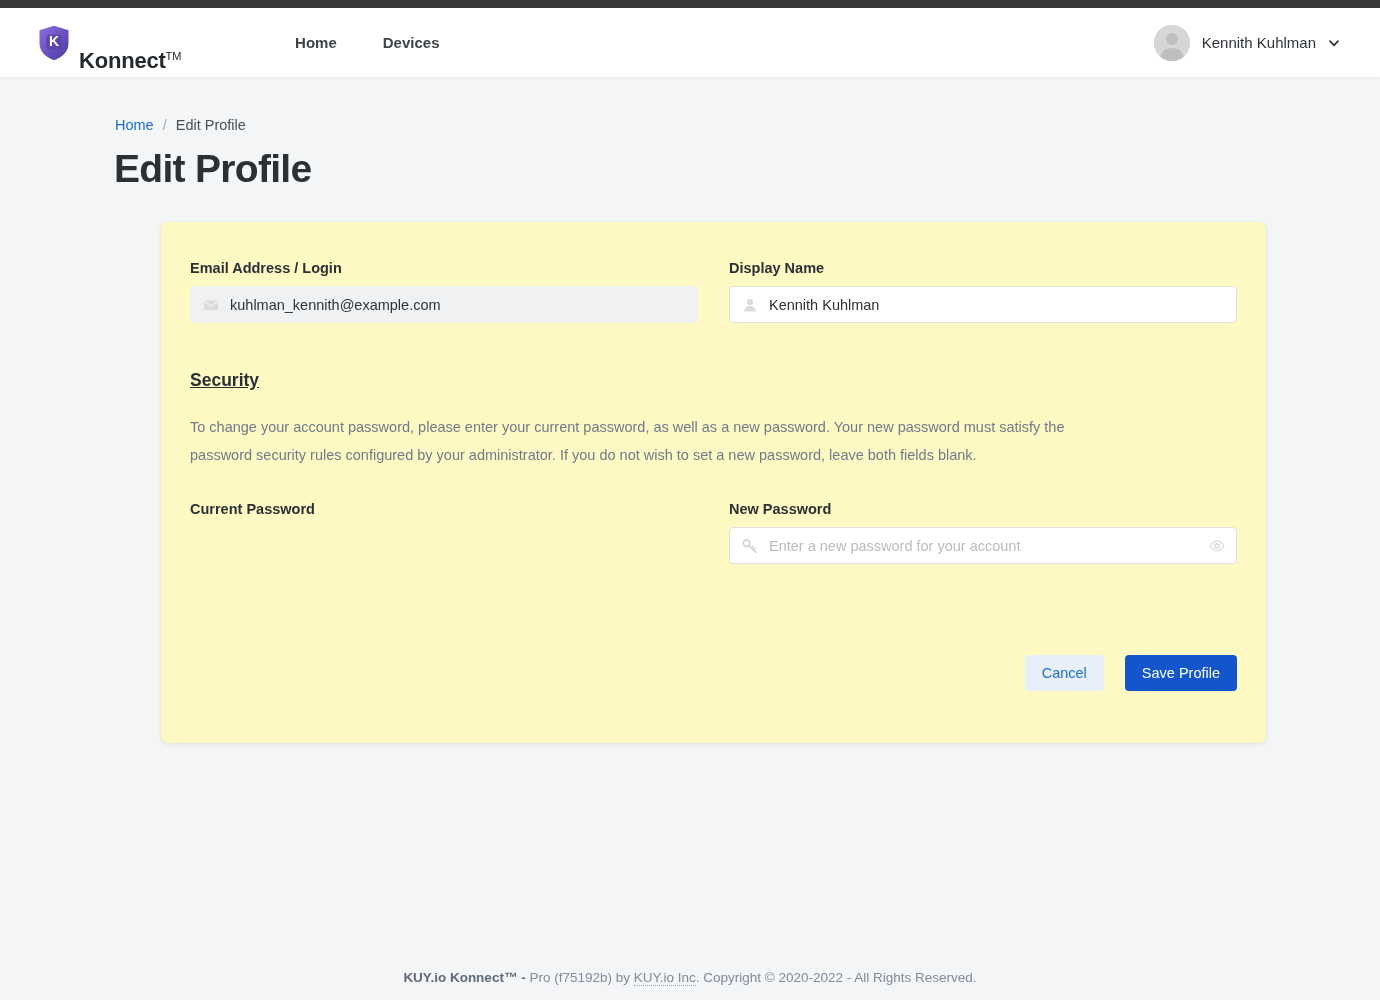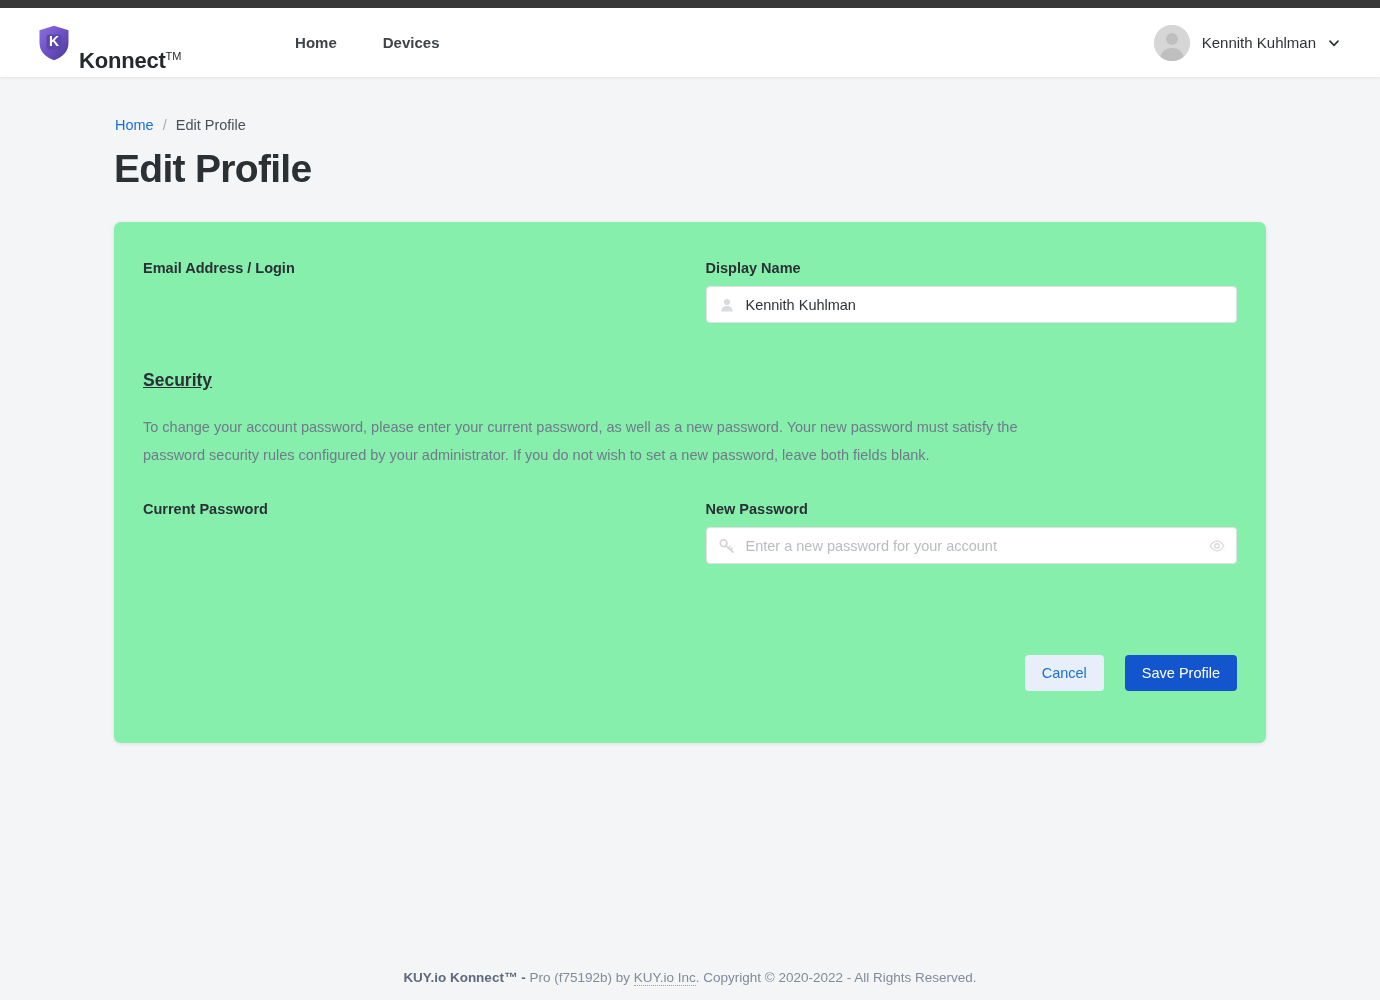--- a/index.html
+++ b/index.html
@@ -123,25 +123,26 @@
   .page-title {
     font-size: 39px;
     font-weight: bold;
     color: #2b3035;
     letter-spacing: -0.7px;
     margin-bottom: 31px;
   }
 
   
   .card {
-    background: #86efac;
+    background: #fef9c3;
     border-radius: 7px;
     box-shadow: 0 1px 4px rgba(0,0,0,0.09), 0 0 1px rgba(0,0,0,0.05);
     padding: 38px 29px 34px 29px;
     min-height: 521px;
+    margin-left: 47px;
   }
 
   .row {
     display: flex;
     gap: 31px;
   }
   .col { width: 536px; }
 
   .field-label {
     font-size: 14.5px;
@@ -303,20 +304,27 @@
     </div>
 
     <h1 class="page-title">Edit Profile</h1>
 
     <div class="card">
 
       <div class="row">
 
         <div class="col">
           <label class="field-label">Email Address / Login</label>
+          <div class="input-wrap">
+            <svg class="in-icon" viewBox="0 0 16 16">
+              <rect x="1" y="3.5" width="14" height="9.5" rx="1.3" fill="#d9dbdd"></rect>
+              <path d="M1.6 4.4 L8 9 L14.4 4.4" fill="none" stroke="#f0f1f2" stroke-width="1.3"></path>
+            </svg>
+            <input class="input-box disabled" type="text" disabled="" value="kuhlman_kennith@example.com" style="">
+          </div>
         </div>
 
         <div class="col">
           <label class="field-label">Display Name</label>
           <div class="input-wrap">
             <svg class="in-icon" viewBox="0 0 16 16">
               <circle cx="8" cy="5" r="3.1" fill="#d9dbdd"></circle>
               <path d="M2.3 14.5 C2.3 10.6 5 9 8 9 C11 9 13.7 10.6 13.7 14.5 Z" fill="#d9dbdd"></path>
             </svg>
             <input class="input-box" type="text" value="Kennith Kuhlman" style="">

